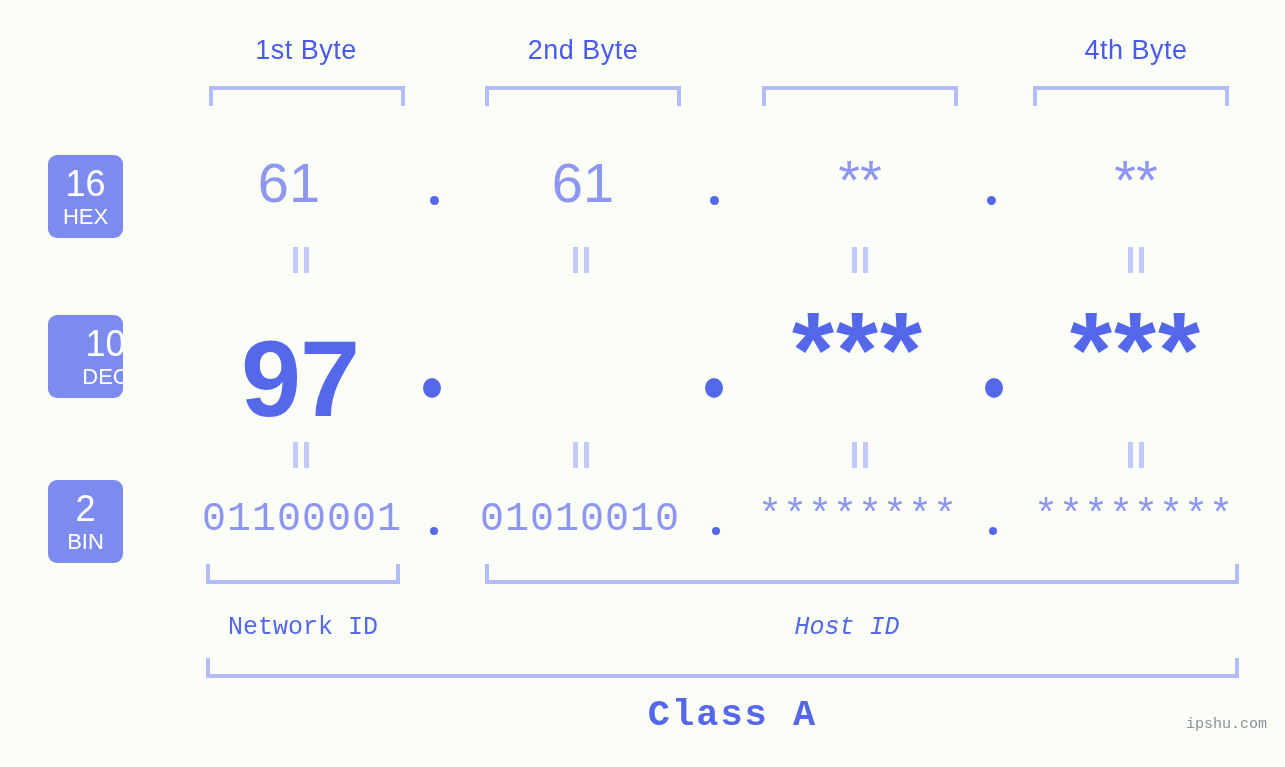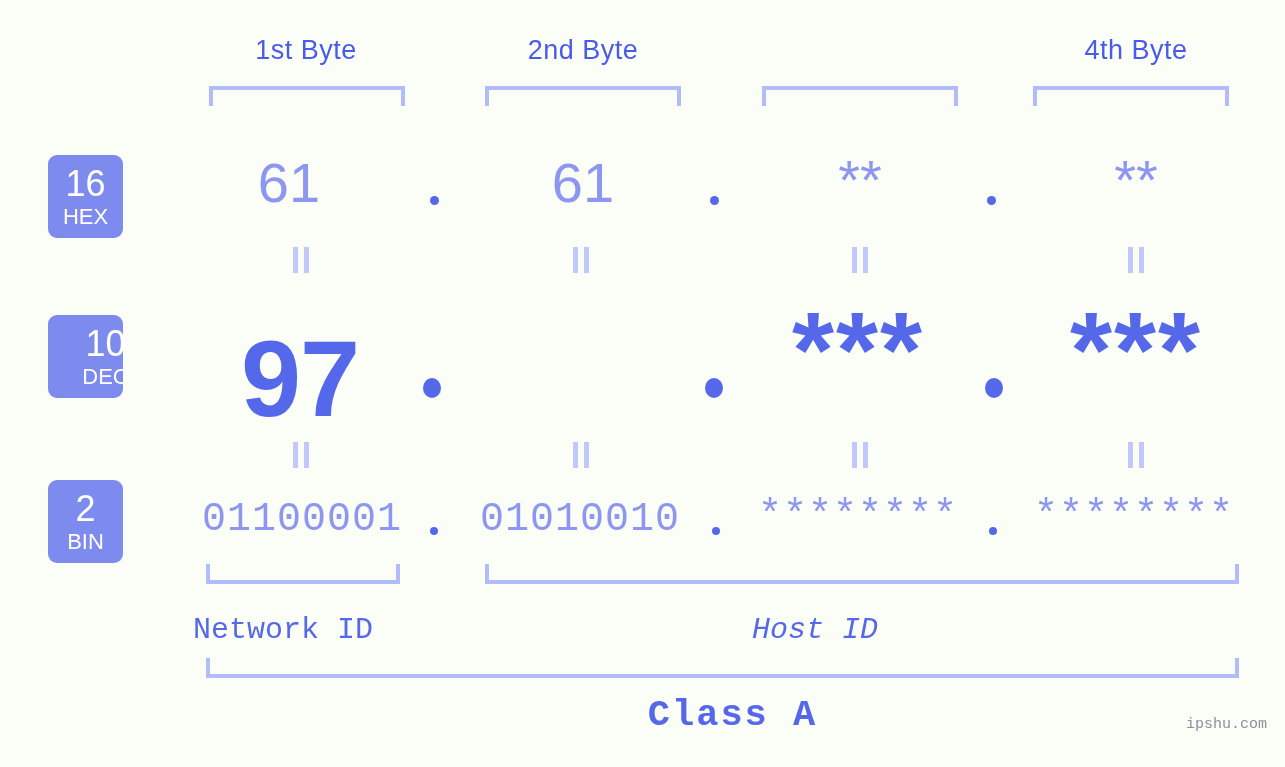--- a/index.html
+++ b/index.html
@@ -100,22 +100,23 @@
     width:16px;
     height:26px;
     display:flex;
     justify-content:space-between;
   }
   .eq i { display:block; width:5px; height:100%; background:#c0c8fc; }
 
   
   .id-label {
     position:absolute;
-    font-family:"Liberation Mono", monospace;
-    font-size:30px;
+    text-align:center;
+    font-family:"Liberation Mono", monospace;
+    font-size:25px;
     color:#5668ea;
     white-space:nowrap;
   }
   .class-label {
     position:absolute;
     text-align:center;
     font-family:"Liberation Mono", monospace;
     font-size:37px;
     color:#5668ea;
     white-space:nowrap;

